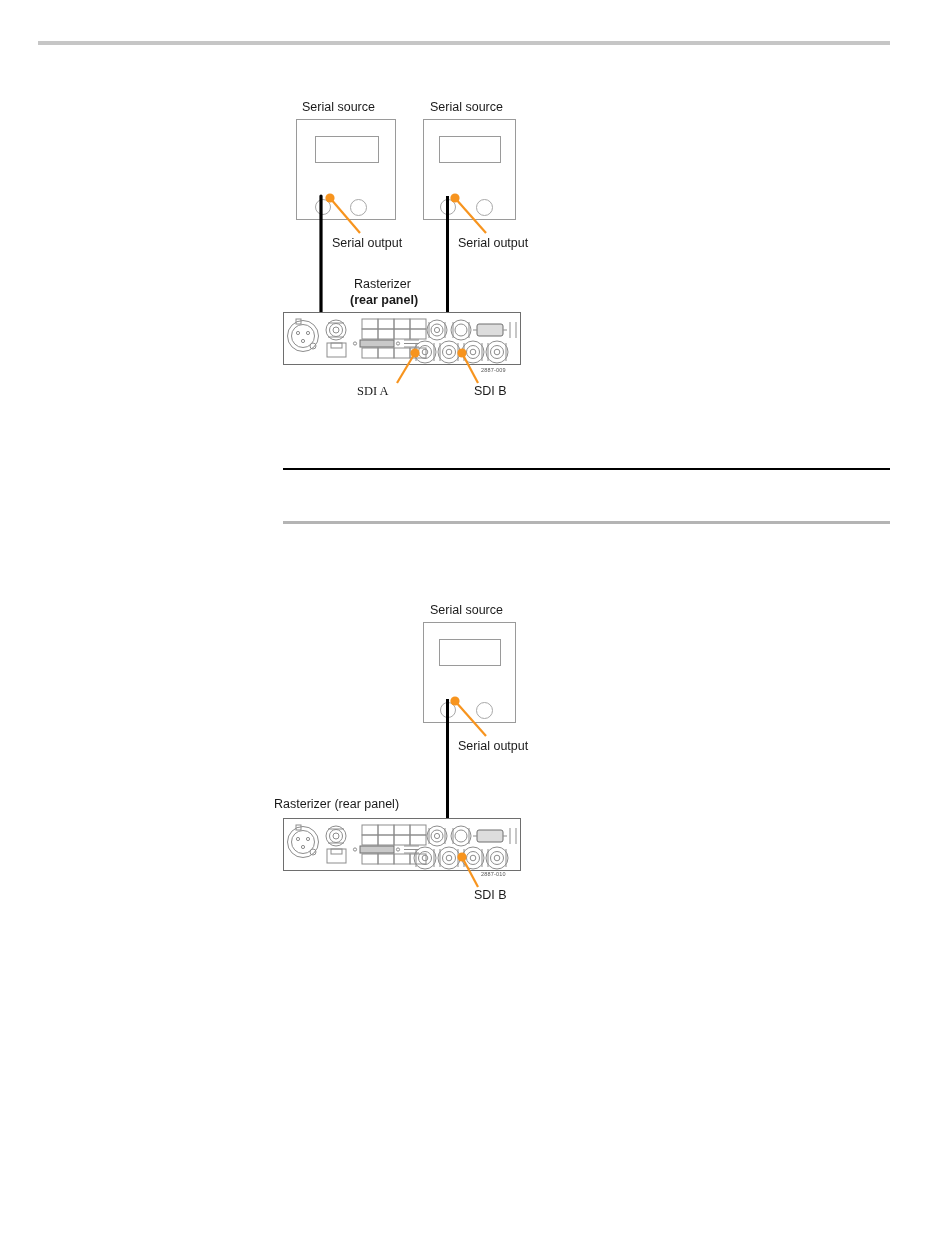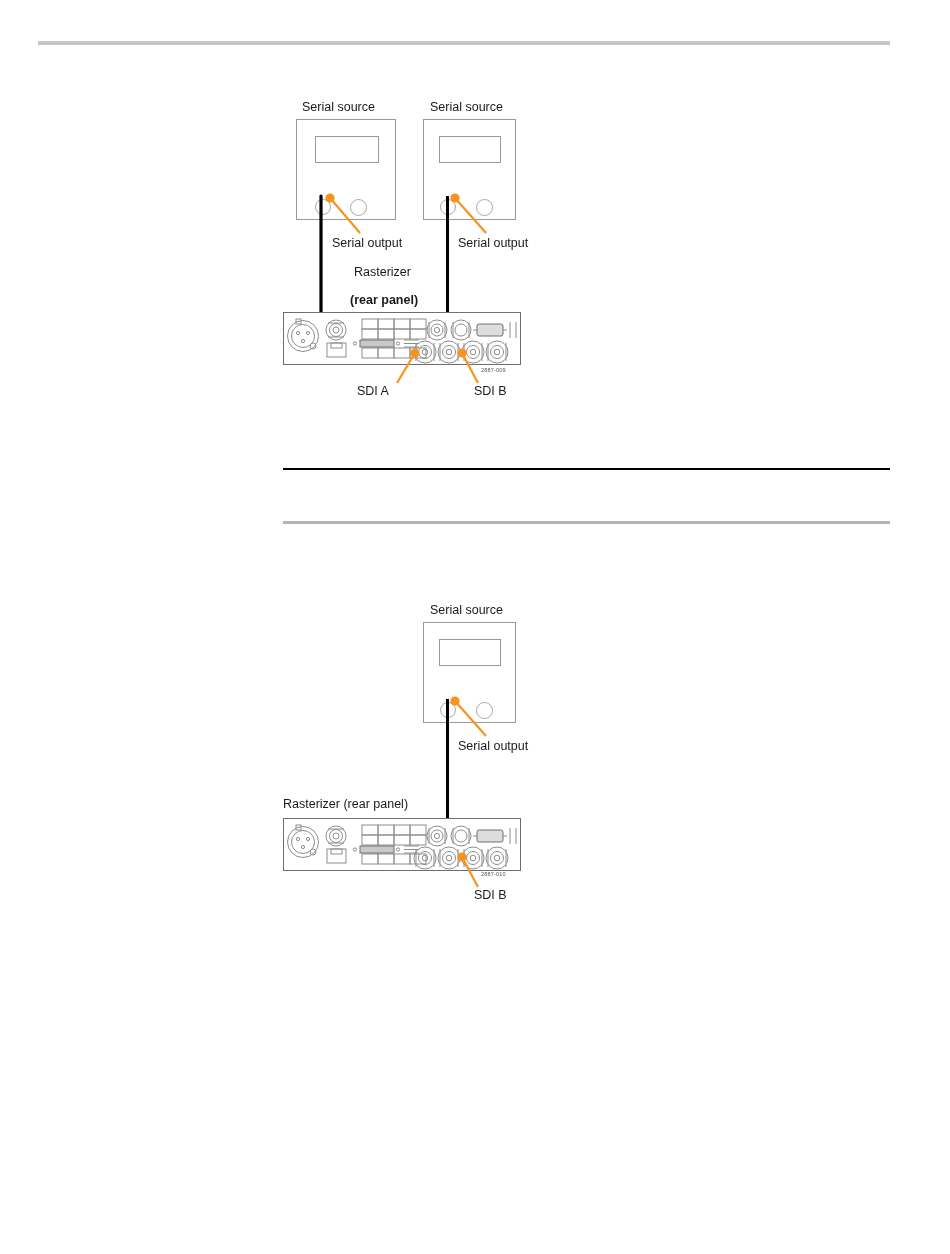--- a/index.html
+++ b/index.html
@@ -149,21 +149,21 @@
       <circle cx="330" cy="198" r="4.6" fill="#F7941E"></circle>
     </svg>
     <div class="fig-label" style="left:332px;top:236px;">Serial output</div>
 
     <svg class="callout-svg" style="left:0;top:0;width:950px;height:430px;">
       <line x1="455" y1="198" x2="486" y2="233" stroke="#F7941E" stroke-width="2.2"></line>
       <circle cx="455" cy="198" r="4.6" fill="#F7941E"></circle>
     </svg>
     <div class="fig-label" style="left:458px;top:236px;">Serial output</div>
 
-    <div class="fig-label" style="left:354px;top:265px;">Rasterizer</div>
+    <div class="fig-label" style="left:354px;top:277px;">Rasterizer</div>
     <div class="fig-label" style="left:350px;top:293px;font-weight:bold;">(rear panel)</div>
 
     <div class="panel" style="left:283px;top:312px;width:238px;height:53px;">
       <svg width="238" height="53" viewBox="0 0 238 53">
         <g stroke="#8d8d8d" fill="none" stroke-width="1">
 
           <circle cx="19" cy="23" r="15.5"></circle>
           <circle cx="19" cy="23" r="11.5"></circle>
           <circle cx="14" cy="20" r="1.6"></circle>
           <circle cx="24" cy="20" r="1.6"></circle>
@@ -230,21 +230,21 @@
         </g>
       </svg>
     </div>
 
     <div class="fig-id" style="left:481px;top:367px;">2887-009</div>
 
     <svg class="callout-svg" style="left:0;top:0;width:950px;height:430px;">
       <line x1="415" y1="353" x2="397" y2="383" stroke="#F7941E" stroke-width="2.2"></line>
       <circle cx="415" cy="353" r="4.6" fill="#F7941E"></circle>
     </svg>
-    <div class="fig-label" style="left:357px;top:384px;">SDI A</div>
+    <div class="fig-label" style="left:357px;top:384px;font-family:Liberation Serif, serif;">SDI A</div>
 
     <svg class="callout-svg" style="left:0;top:0;width:950px;height:430px;">
       <line x1="462" y1="353" x2="478" y2="383" stroke="#F7941E" stroke-width="2.2"></line>
       <circle cx="462" cy="353" r="4.6" fill="#F7941E"></circle>
     </svg>
     <div class="fig-label" style="left:474px;top:384px;">SDI B</div>
   </div>
 
   <div class="rule-black"></div>
   <div class="rule-gray"></div>
@@ -260,21 +260,21 @@
     </div>
 
     <div class="cable-v" style="left:446px;top:699px;height:156px;"></div>
 
     <svg class="callout-svg" style="left:0;top:0;width:950px;height:930px;">
       <line x1="455" y1="701" x2="486" y2="736" stroke="#F7941E" stroke-width="2.2"></line>
       <circle cx="455" cy="701" r="4.6" fill="#F7941E"></circle>
     </svg>
     <div class="fig-label" style="left:458px;top:739px;">Serial output</div>
 
-    <div class="fig-label" style="left:283px;top:797px;">Rasterizer (rear panel)</div>
+    <div class="fig-label" style="left:274px;top:797px;">Rasterizer (rear panel)</div>
 
     <div class="panel" style="left:283px;top:818px;width:238px;height:53px;">
       <svg width="238" height="53" viewBox="0 0 238 53">
         <g stroke="#8d8d8d" fill="none" stroke-width="1">
           <circle cx="19" cy="23" r="15.5"></circle>
           <circle cx="19" cy="23" r="11.5"></circle>
           <circle cx="14" cy="20" r="1.6"></circle>
           <circle cx="24" cy="20" r="1.6"></circle>
           <circle cx="19" cy="28" r="1.6"></circle>
           <rect x="12" y="6" width="5" height="5"></rect>

